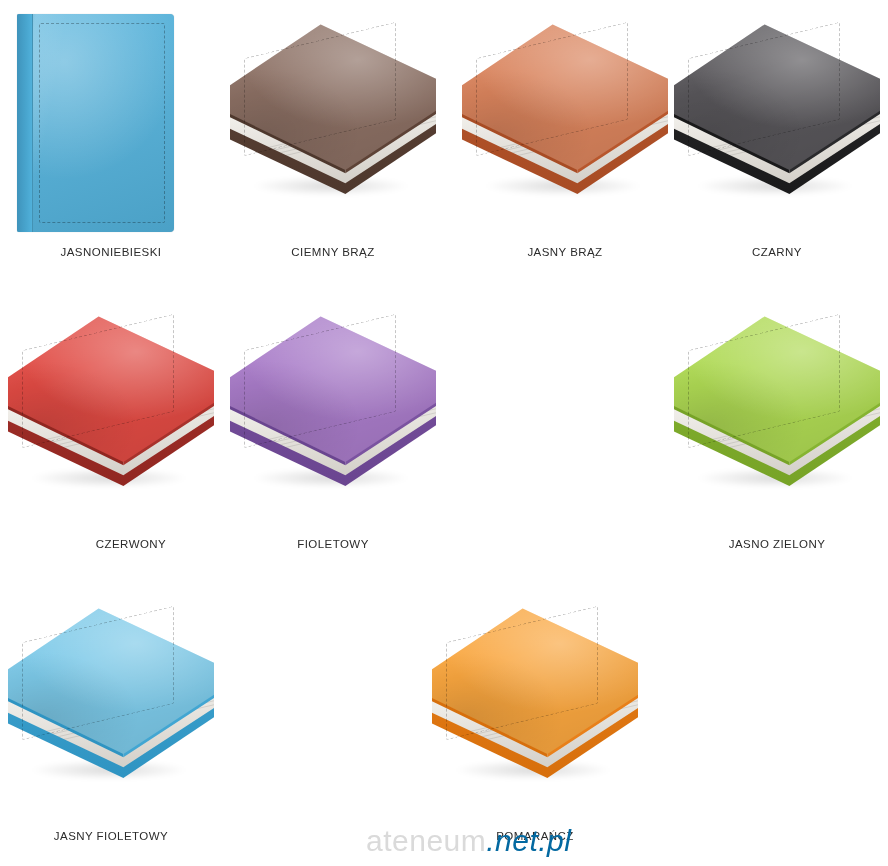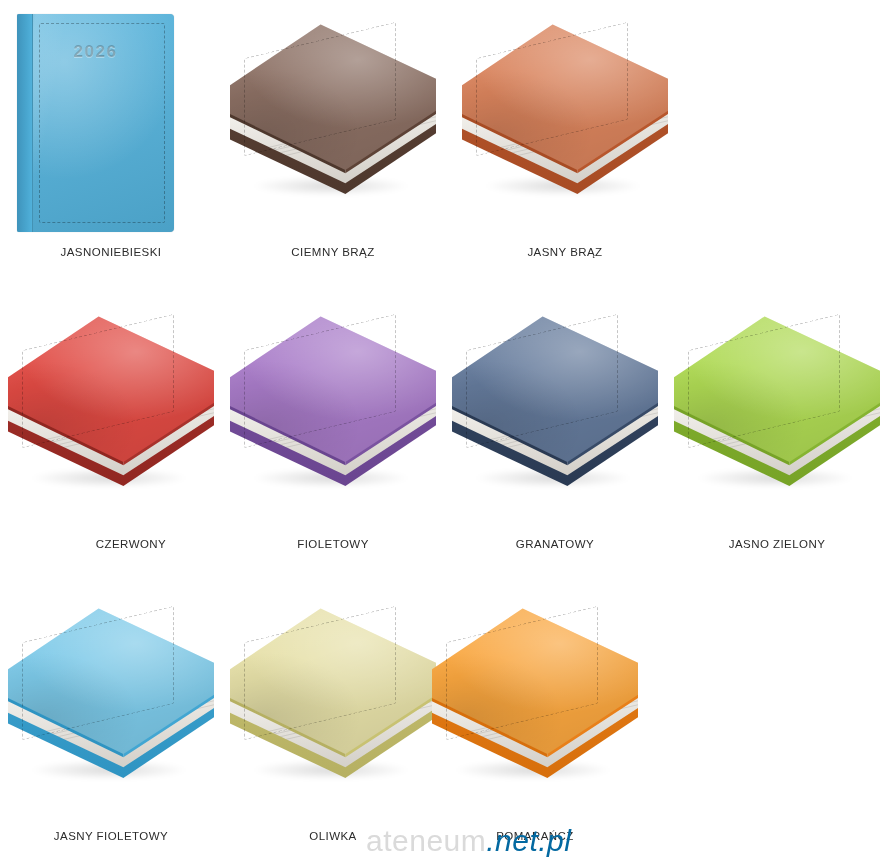--- a/index.html
+++ b/index.html
@@ -118,21 +118,20 @@
 </head>
 <body>
 
 <div id="grid">
     <div class="cell" style="left: 0px; top: 0px;">
       <div class="stage">
         <div class="front" style="background: rgb(83, 179, 221);">
           <div class="body"></div>
           <div class="spine" style="background: linear-gradient(90deg, rgb(63, 147, 187), rgb(73, 166, 207) 60%, rgb(83, 179, 221));"></div>
           <div class="stitch"></div>
-          <div class="year">2026</div>
         </div>
       </div>
       <div class="label" style="top: 246px;">JASNONIEBIESKI</div>
     </div>
     <div class="cell" style="left: 222px; top: 0px;">
       <div class="stage">
         <div class="iso">
           <div class="shadow"></div>
           <div class="back" style="background: linear-gradient(rgb(94, 67, 55), rgb(78, 56, 45));"></div>
           <div class="pages">
@@ -165,20 +164,41 @@
           <div class="edge" style="background: rgb(168, 76, 36);"></div>
           <div class="edge2" style="background: rgb(184, 87, 45);"></div>
           <div class="cover" style="background: rgb(217, 131, 92);">
             <div class="face"></div>
           </div>
           <div class="isostitch"></div>
         </div>
       </div>
       <div class="label" style="top: 246px;">JASNY BRĄZ</div>
     </div>
+    <div class="cell" style="left: 666px; top: 0px;">
+      <div class="stage">
+        <div class="iso">
+          <div class="shadow"></div>
+          <div class="back" style="background: linear-gradient(rgb(42, 42, 44), rgb(26, 26, 27));"></div>
+          <div class="pages">
+            <div class="ln" style="top: 104px;"></div>
+            <div class="ln" style="top: 108px;"></div>
+            <div class="ln" style="top: 112px;"></div>
+            <div class="ln" style="top: 116px;"></div>
+          </div>
+          <div class="edge" style="background: rgb(26, 26, 27);"></div>
+          <div class="edge2" style="background: rgb(42, 42, 44);"></div>
+          <div class="cover" style="background: rgb(88, 86, 90);">
+            <div class="face"></div>
+          </div>
+          <div class="isostitch"></div>
+        </div>
+      </div>
+      <div class="label" style="top: 246px;">CZARNY</div>
+    </div>
     <div class="cell" style="left: 0px; top: 292px;">
       <div class="stage">
         <div class="iso">
           <div class="shadow"></div>
           <div class="back" style="background: linear-gradient(rgb(168, 50, 44), rgb(145, 39, 33));"></div>
           <div class="pages">
             <div class="ln" style="top: 104px;"></div>
             <div class="ln" style="top: 108px;"></div>
             <div class="ln" style="top: 112px;"></div>
             <div class="ln" style="top: 116px;"></div>
@@ -207,41 +227,20 @@
           <div class="edge" style="background: rgb(106, 69, 144);"></div>
           <div class="edge2" style="background: rgb(123, 83, 160);"></div>
           <div class="cover" style="background: rgb(168, 123, 200);">
             <div class="face"></div>
           </div>
           <div class="isostitch"></div>
         </div>
       </div>
       <div class="label" style="top: 246px;">FIOLETOWY</div>
     </div>
-    <div class="cell" style="left: 444px; top: 292px;">
-      <div class="stage">
-        <div class="iso">
-          <div class="shadow"></div>
-          <div class="back" style="background: linear-gradient(rgb(56, 75, 104), rgb(42, 58, 83));"></div>
-          <div class="pages">
-            <div class="ln" style="top: 104px;"></div>
-            <div class="ln" style="top: 108px;"></div>
-            <div class="ln" style="top: 112px;"></div>
-            <div class="ln" style="top: 116px;"></div>
-          </div>
-          <div class="edge" style="background: rgb(42, 58, 83);"></div>
-          <div class="edge2" style="background: rgb(56, 75, 104);"></div>
-          <div class="cover" style="background: rgb(100, 122, 155);">
-            <div class="face"></div>
-          </div>
-          <div class="isostitch"></div>
-        </div>
-      </div>
-      <div class="label" style="top: 246px;">GRANATOWY</div>
-    </div>
     <div class="cell" style="left: 666px; top: 292px;">
       <div class="stage">
         <div class="iso">
           <div class="shadow"></div>
           <div class="back" style="background: linear-gradient(rgb(134, 180, 49), rgb(119, 163, 39));"></div>
           <div class="pages">
             <div class="ln" style="top: 104px;"></div>
             <div class="ln" style="top: 108px;"></div>
             <div class="ln" style="top: 112px;"></div>
             <div class="ln" style="top: 116px;"></div>
@@ -270,41 +269,20 @@
           <div class="edge" style="background: rgb(47, 148, 194);"></div>
           <div class="edge2" style="background: rgb(66, 166, 210);"></div>
           <div class="cover" style="background: rgb(124, 201, 232);">
             <div class="face"></div>
           </div>
           <div class="isostitch"></div>
         </div>
       </div>
       <div class="label" style="top: 246px;">JASNY FIOLETOWY</div>
     </div>
-    <div class="cell" style="left: 222px; top: 584px;">
-      <div class="stage">
-        <div class="iso">
-          <div class="shadow"></div>
-          <div class="back" style="background: linear-gradient(rgb(200, 194, 114), rgb(182, 176, 98));"></div>
-          <div class="pages">
-            <div class="ln" style="top: 104px;"></div>
-            <div class="ln" style="top: 108px;"></div>
-            <div class="ln" style="top: 112px;"></div>
-            <div class="ln" style="top: 116px;"></div>
-          </div>
-          <div class="edge" style="background: rgb(182, 176, 98);"></div>
-          <div class="edge2" style="background: rgb(200, 194, 114);"></div>
-          <div class="cover" style="background: rgb(230, 224, 168);">
-            <div class="face"></div>
-          </div>
-          <div class="isostitch"></div>
-        </div>
-      </div>
-      <div class="label" style="top: 246px;">OLIWKA</div>
-    </div>
     <div class="cell" style="left: 424px; top: 584px;">
       <div class="stage">
         <div class="iso">
           <div class="shadow"></div>
           <div class="back" style="background: linear-gradient(rgb(232, 128, 26), rgb(215, 111, 12));"></div>
           <div class="pages">
             <div class="ln" style="top: 104px;"></div>
             <div class="ln" style="top: 108px;"></div>
             <div class="ln" style="top: 112px;"></div>
             <div class="ln" style="top: 116px;"></div>

